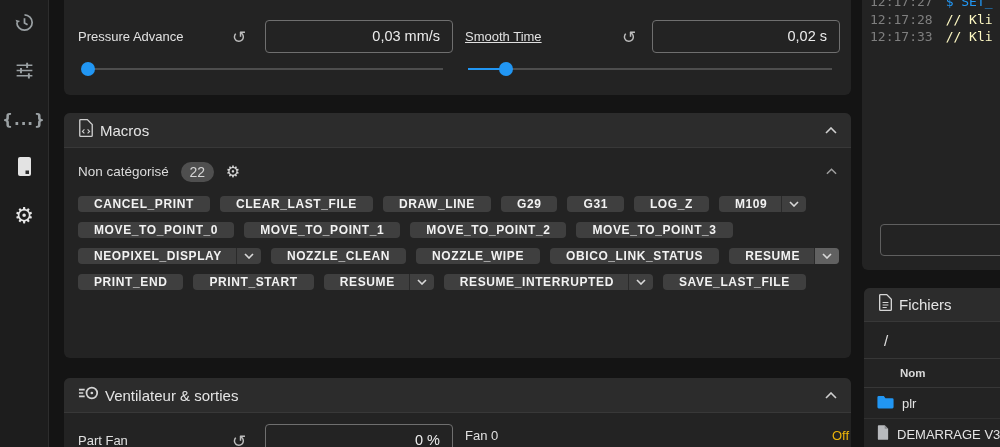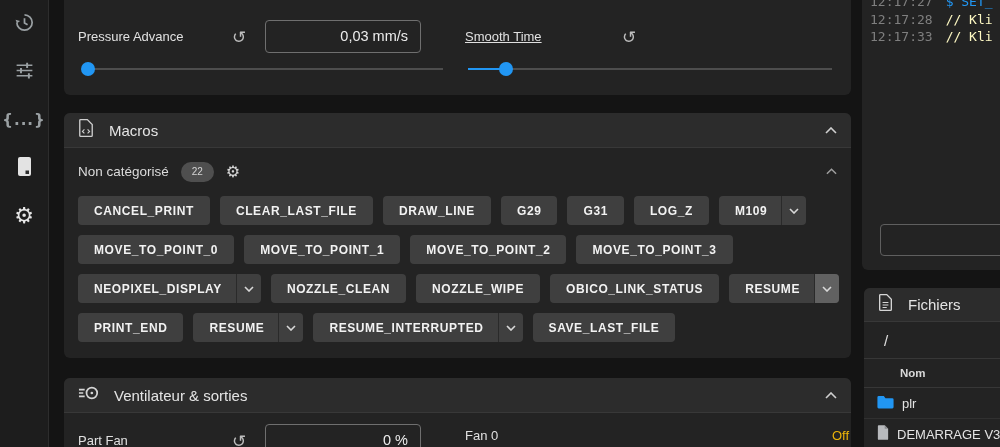--- a/index.html
+++ b/index.html
@@ -16,49 +16,49 @@
     display:flex; flex-direction:column; align-items:center;
   }
   .side-item { width:48px; height:48px; display:flex; align-items:center; justify-content:center; cursor:pointer; }
   .glyph { font-family:"DejaVu Sans", sans-serif; }
   .braces-glyph { color:#9aa0a3; font-size:15px; font-weight:bold; letter-spacing:1px; }
   .gear-big { color:#e6e6e6; font-size:22px; line-height:1; }
   
   .card { position:absolute; background:#232323; border-radius:6px; }
   .panel-header {
     height:35px; background:#2c2c2c; border-radius:6px 6px 0 0;
-    border-bottom:1px solid #383838; display:flex; align-items:center; padding:0 14px; gap:15px;
+    border-bottom:1px solid #383838; display:flex; align-items:center; padding:0 14px; gap:6px;
   }
   .panel-title { color:#e4e4e4; font-size:15px; }
   .spacer { flex:1; }
   
   #card-extruder { left:64px; top:-14px; width:787px; height:109px; }
   .fld-label { position:absolute; color:#e0e0e0; font-size:13px; }
   .reset-icon { position:absolute; color:#bdbdbd; font-size:17px; line-height:1;
     font-family:"DejaVu Sans", sans-serif; cursor:pointer; }
   .value-box {
-    position:absolute; width:156px; height:33px; border:1px solid #6f6f6f; border-radius:4px;
+    position:absolute; width:188px; height:33px; border:1px solid #6f6f6f; border-radius:4px;
     color:#ececec; font-size:14.5px; text-align:right; line-height:31px; padding-right:12px; cursor:text;
   }
   .slider { position:absolute; height:14px; cursor:pointer; }
   .slider .track { position:absolute; left:0; right:0; top:6px; height:2px; background:#4d4d4d; }
   .slider .fill  { position:absolute; left:0; top:6px; height:2px; background:#2196f3; }
   .slider .thumb { position:absolute; top:0; width:14px; height:14px; border-radius:50%; background:#2196f3; }
   
   #card-macros { left:64px; top:113px; width:787px; height:245px; }
   .group-row { position:absolute; left:14px; right:14px; top:42px; height:33px;
     display:flex; align-items:center; gap:12px; }
   .group-label { color:#dcdcdc; font-size:13.5px; }
   .count-badge { min-width:33px; height:20px; padding:0 8px; border-radius:10px; background:#4f4f4f;
-    color:#d5d5d5; font-size:10px; display:flex; align-items:center; justify-content:center; }
+    color:#d5d5d5; font-size:14px; display:flex; align-items:center; justify-content:center; }
   .gear-small { color:#d6d6d6; font-size:16px; line-height:1; cursor:pointer; }
   #macro-rows { position:absolute; left:14px; top:83px; width:759px; }
   .macro-row { display:flex; gap:10px; margin-bottom:10px; }
   .macro-btn {
-    height:29px; background:#3f3f3f; border-radius:4px; display:inline-flex; align-items:center;
+    height:16px; background:#3f3f3f; border-radius:4px; display:inline-flex; align-items:center;
     color:#f2f2f2; font-size:12px; font-weight:700; letter-spacing:.6px; padding:0 16px; cursor:pointer;
     white-space:nowrap;
   }
   .macro-btn.split { padding-right:0; }
   .split-seg { width:25px; height:100%; margin-left:14px; border-left:1px solid #2a2a2a;
     border-radius:0 4px 4px 0; display:flex; align-items:center; justify-content:center; cursor:pointer; }
   .split-seg.hl { background:#616161; }
   
   #card-fans { left:64px; top:378px; width:787px; height:120px; }
   
@@ -125,20 +125,21 @@
     </div>
   </nav>
 
   <section class="card" id="card-extruder">
     <span class="fld-label" style="left:14px; top:43px;">Pressure Advance</span>
     <span class="reset-icon" style="left:168px; top:43px;">↺</span>
     <div class="value-box" style="left:201px; top:34px;">0,03 mm/s</div>
 
     <span class="fld-label" style="left:401px; top:43px;text-decoration:underline;">Smooth Time</span>
     <span class="reset-icon" style="left:558px; top:43px;">↺</span>
+    <div class="value-box" style="left:588px; top:34px;">0,02 s</div>
 
     <div class="slider" id="slider-pa" style="left:19px; top:76px; width:360px;">
       <div class="track"></div>
       <div class="fill" style="width: 1.5%;"></div>
       <div class="thumb" style="left: calc(1.5% - 7px);"></div>
     </div>
     <div class="slider" id="slider-st" style="left:404px; top:76px; width:364px;">
       <div class="track"></div>
       <div class="fill" style="width: 10.5%;"></div>
       <div class="thumb" style="left: calc(10.5% - 7px);"></div>
@@ -239,20 +240,23 @@
               <svg width="10" height="6" viewBox="0 0 10 6" fill="none" stroke="#d8d8d8" stroke-width="1.6">
                 <path d="M1 1l4 4 4-4"></path>
               </svg>
             </span>
           </div>
         </div>
         <div class="macro-row">
           <div class="macro-btn">
             <span>PRINT_END</span>
           </div>
+          <div class="macro-btn">
+            <span>PRINT_START</span>
+          </div>
           <div class="macro-btn split">
             <span>RESUME</span>
             <span class="split-seg">
               <svg width="10" height="6" viewBox="0 0 10 6" fill="none" stroke="#d8d8d8" stroke-width="1.6">
                 <path d="M1 1l4 4 4-4"></path>
               </svg>
             </span>
           </div>
           <div class="macro-btn split">
             <span>RESUME_INTERRUPTED</span>

